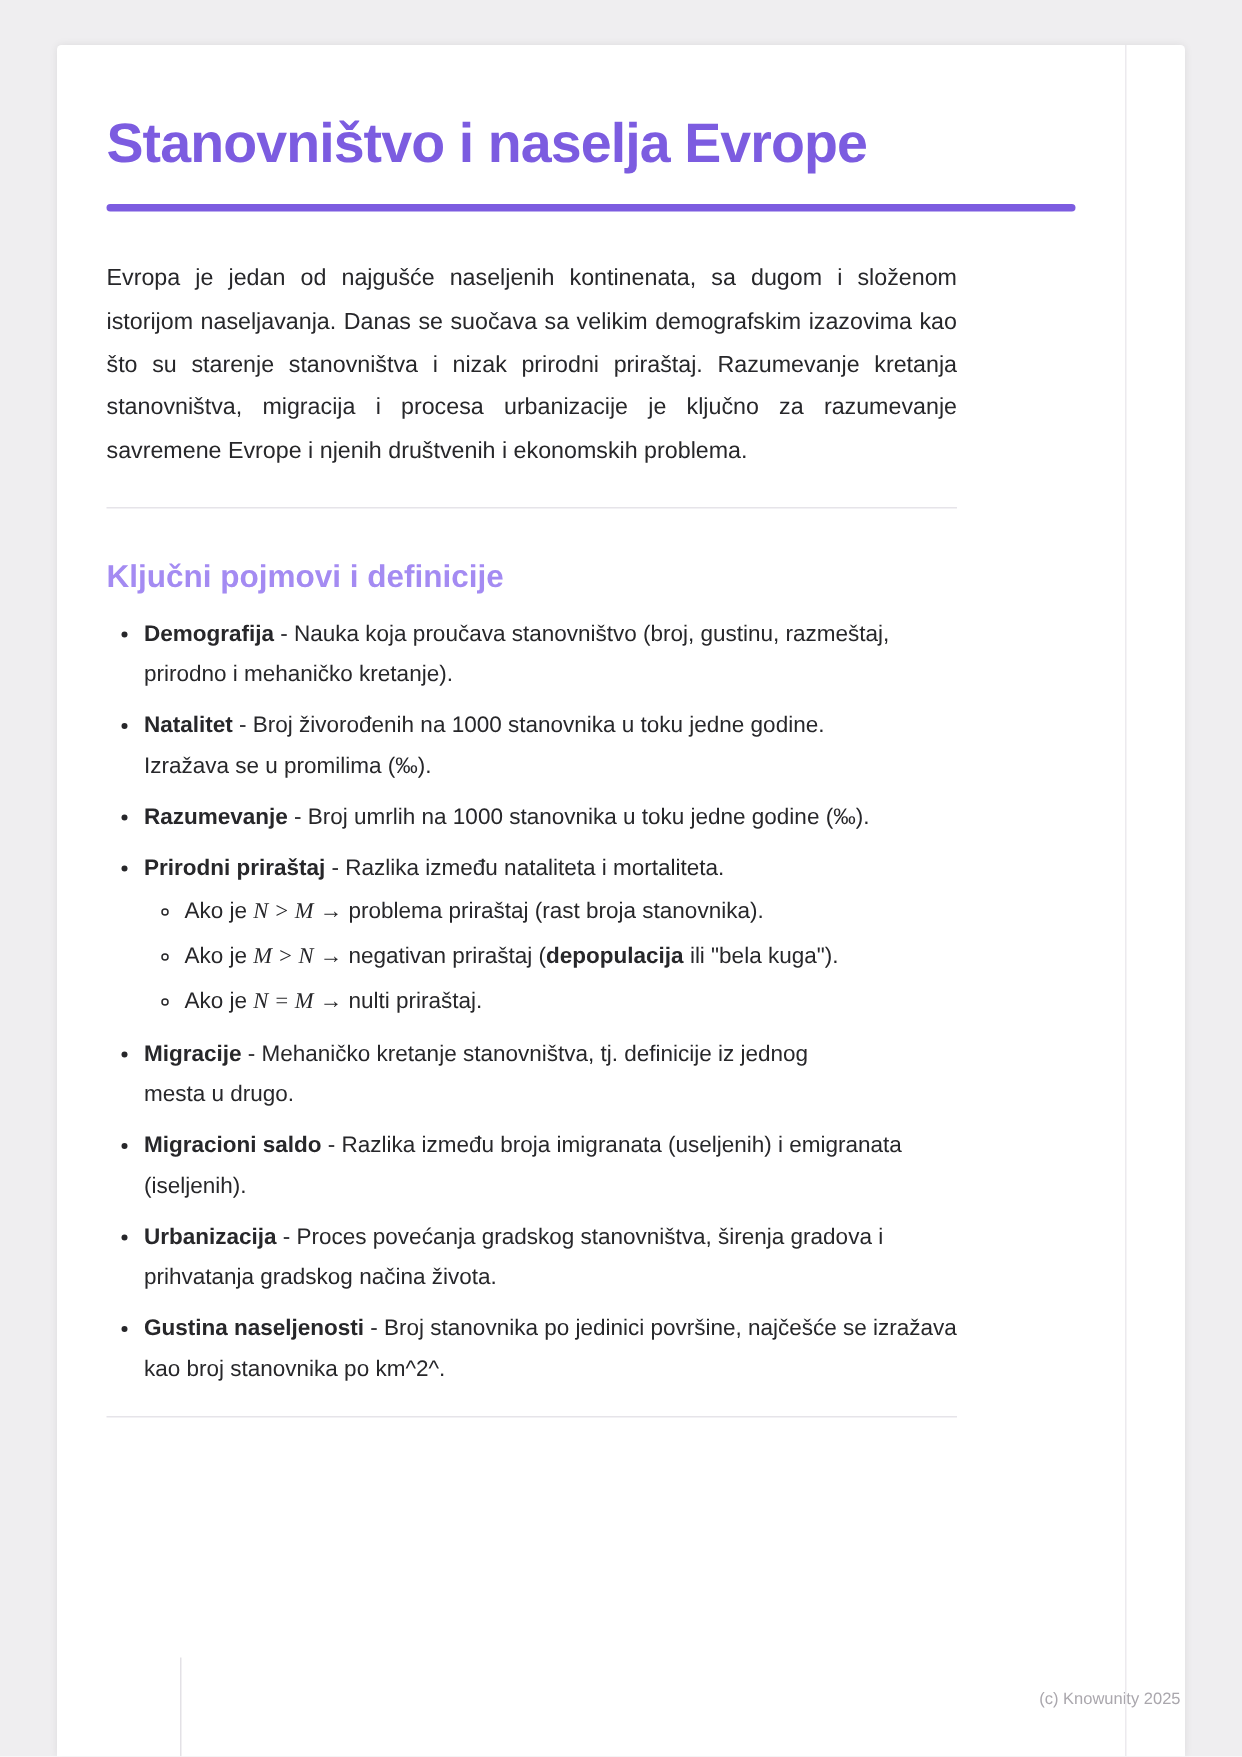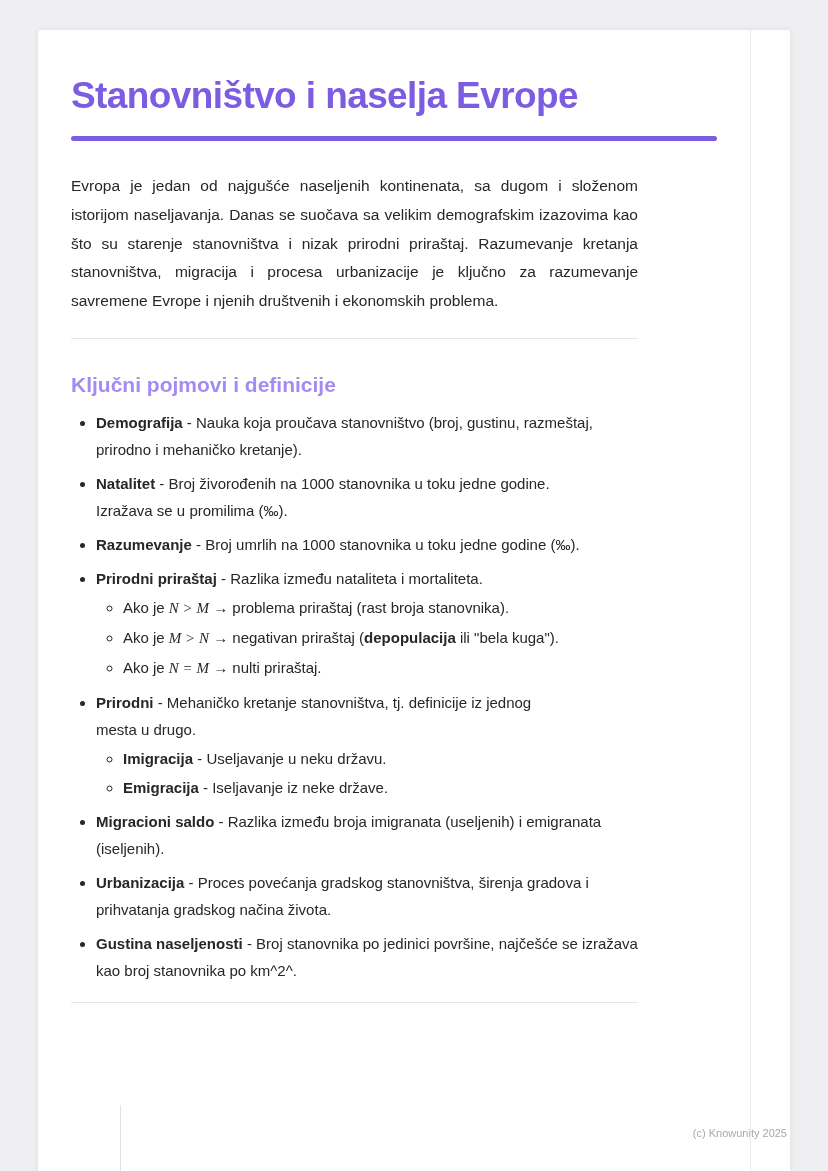--- a/index.html
+++ b/index.html
@@ -113,25 +113,22 @@
   <ul class="terms">
     <li><span class="term">Demografija</span><span class="def"> - Nauka koja proučava stanovništvo (broj, gustinu, razmeštaj, prirodno i mehaničko kretanje).</span></li>
     <li><span class="term">Natalitet</span><span class="def"> - Broj živorođenih na 1000 stanovnika u toku jedne godine.
 Izražava se u promilima (‰).</span></li>
     <li><span class="term">Razumevanje</span><span class="def"> - Broj umrlih na 1000 stanovnika u toku jedne godine (‰).</span></li>
     <li><span class="term">Prirodni priraštaj</span><span class="def"> - Razlika između nataliteta i mortaliteta.</span><ul class="sub">
           <li><span>Ako je </span><span class="math">N &gt; M</span><span> → problema priraštaj (rast broja stanovnika).</span></li>
           <li><span>Ako je </span><span class="math">M &gt; N</span><span> → negativan priraštaj (</span><span class="term">depopulacija</span><span> ili "bela kuga").</span></li>
           <li><span>Ako je </span><span class="math">N = M</span><span> → nulti priraštaj.</span></li>
         </ul></li>
-    <li><span class="term">Prirodni</span><span class="def"> - Mehaničko kretanje stanovništva, tj. definicije iz jednog
-mesta u drugo.</span><ul class="sub">
-          <li><span class="term">Imigracija</span><span class="def"> - Useljavanje u neku državu.</span></li>
-          <li><span class="term">Emigracija</span><span class="def"> - Iseljavanje iz neke države.</span></li>
-        </ul></li>
+    <li><span class="term">Migracije</span><span class="def"> - Mehaničko kretanje stanovništva, tj. definicije iz jednog
+mesta u drugo.</span></li>
     <li><span class="term">Migracioni saldo</span><span class="def"> - Razlika između broja imigranata (useljenih) i emigranata (iseljenih).</span></li>
     <li><span class="term">Urbanizacija</span><span class="def"> - Proces povećanja gradskog stanovništva, širenja gradova i prihvatanja gradskog načina života.</span></li>
     <li><span class="term">Gustina naseljenosti</span><span class="def"> - Broj stanovnika po jedinici površine, najčešće se izražava kao broj stanovnika po km^2^.</span></li>
   </ul>
 
   <hr class="divider bottom">
 
   <div class="footer">(c) Knowunity 2025</div>
 
   <div class="vline-right"></div>

